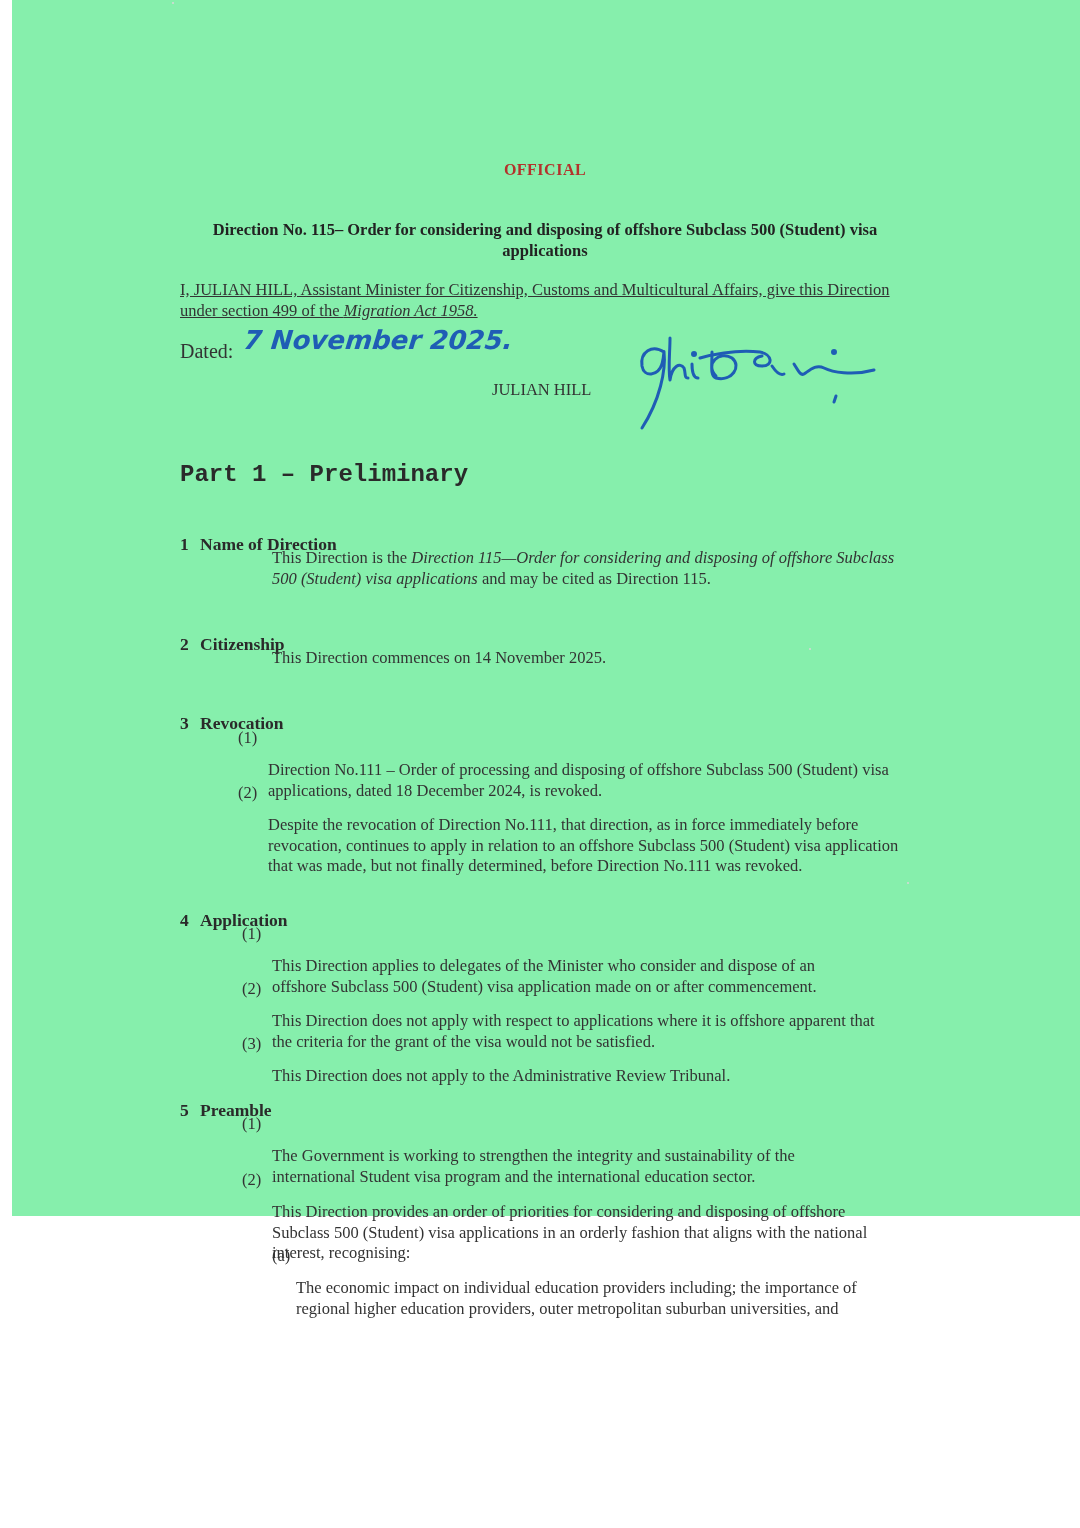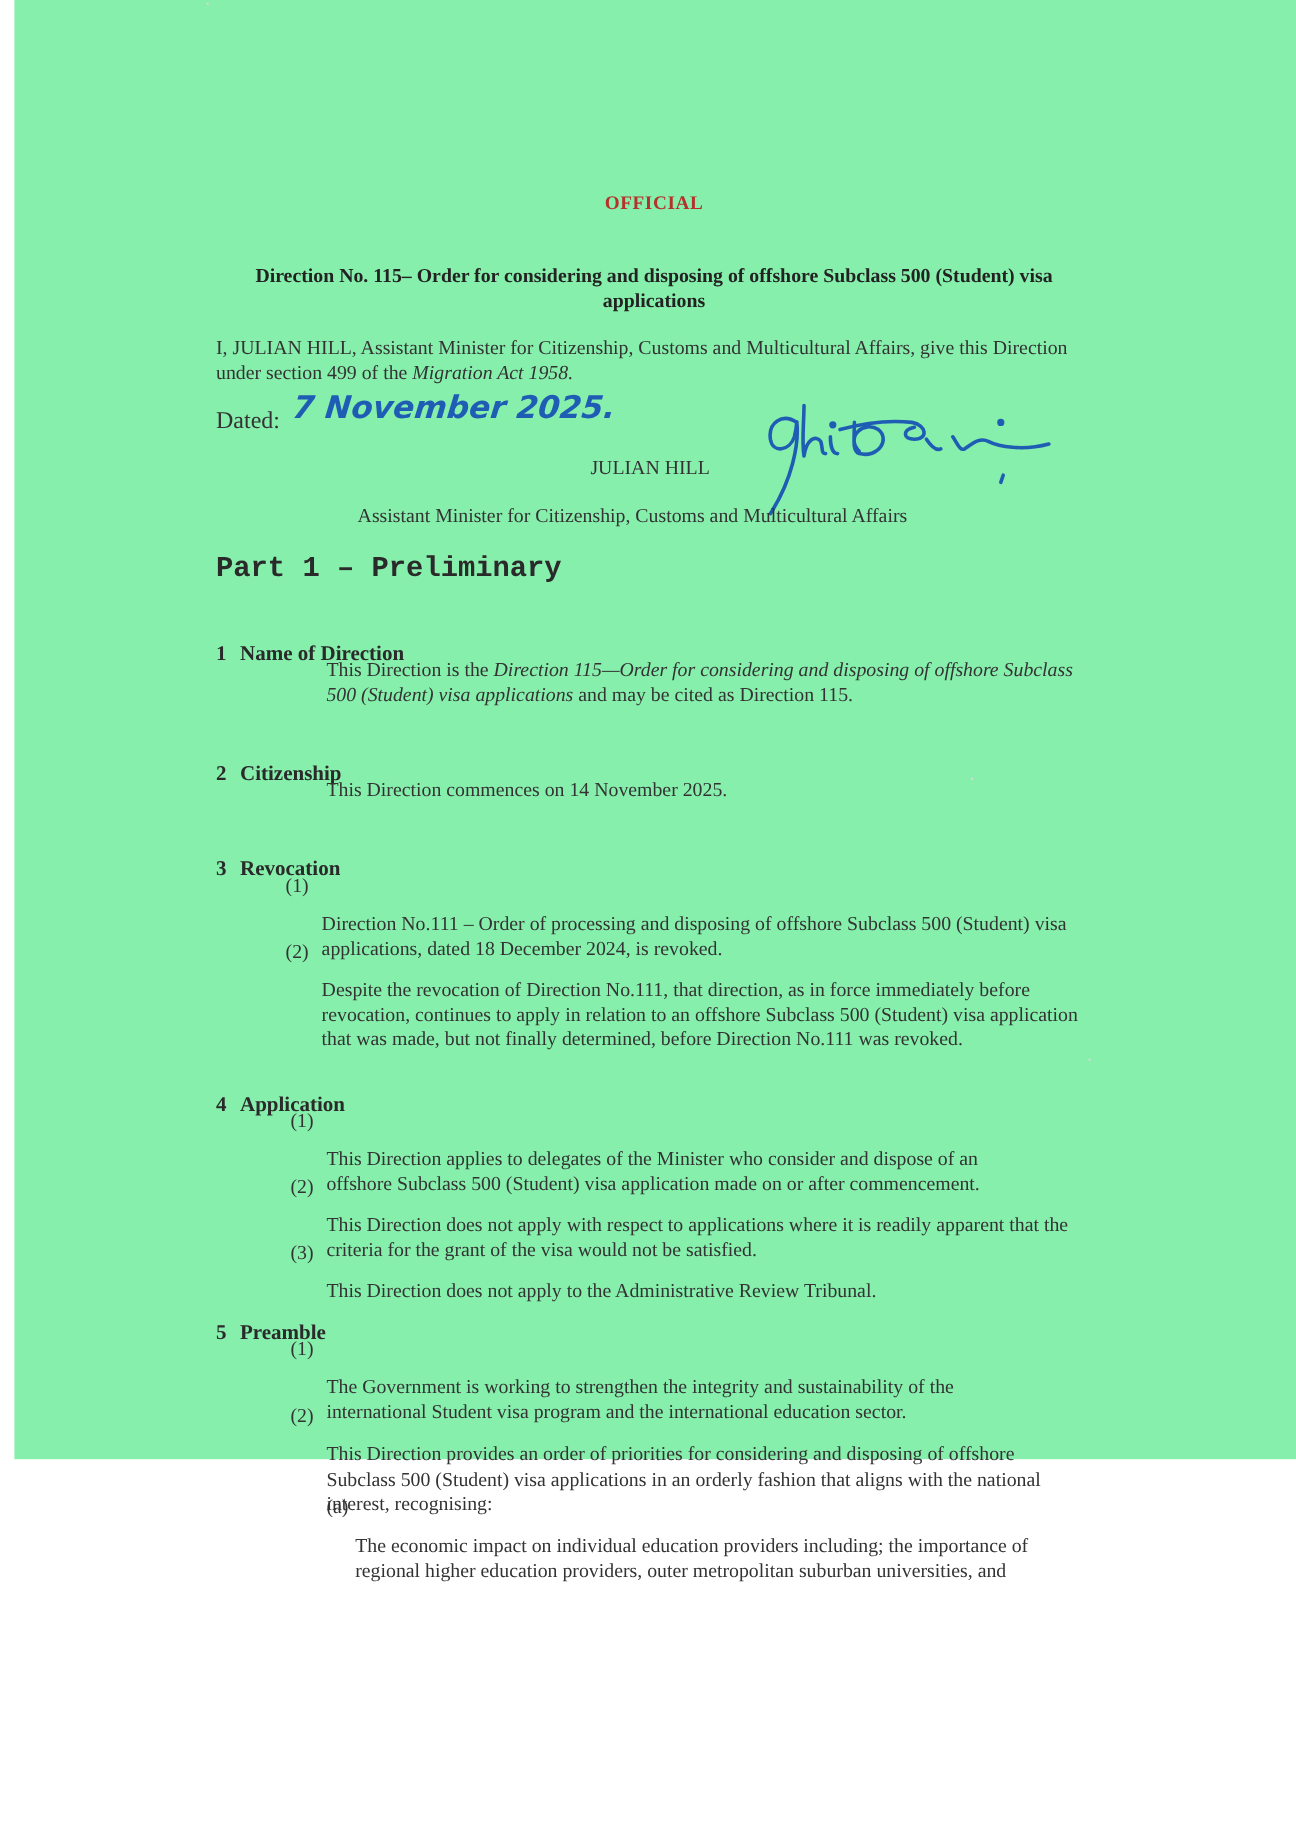--- a/index.html
+++ b/index.html
@@ -12,21 +12,21 @@
   .abs { position: absolute; }
   .classification {
     left: 0; width: 1066px; top: 161px; text-align: center;
     color: #b3322c; font-weight: bold; font-size: 16px; letter-spacing: 0.5px;
   }
   .doc-title {
     left: 168px; width: 730px; top: 219px; text-align: center;
     font-weight: bold; font-size: 16.5px; line-height: 21px; color: #222;
   }
   .body-text { font-size: 16.5px; line-height: 20.5px; color: #333; }
-  .intro { left: 168px; top: 280px; width: 740px; }
+  .intro { left: 168px; top: 280px; width: 740px; text-decoration: underline; }
   .dated-label { left: 168px; top: 340px; font-size: 20px; color: #333; text-align: center; }
   .handwriting {
     left: 232px; top: 325px; font-family: "DejaVu Sans", sans-serif;
     font-style: italic; font-weight: bold; font-size: 26px; color: #1f5db5;
     transform: skewX(-6deg);
   }
   .signature { left: 600px; top: 330px; width: 300px; height: 110px; }
   .signer-name { left: 480px; top: 380px; font-size: 16.5px; color: #333; }
   .signer-title { left: 286px; top: 420px; font-size: 16.5px; color: #333; }
   .part-heading {
@@ -62,21 +62,20 @@
     <circle cx="82" cy="24" r="1.5" fill="#1f5db5"></circle>
     <path d="M100 22 C100 36 98 46 104 48 C120 52 130 36 120 28 C108 20 92 34 104 46"></path>
     <path d="M88 28 C110 22 130 20 148 22 C160 24 162 36 150 36 C140 36 140 28 150 26"></path>
     <path d="M160 36 C164 42 168 46 172 44"></path>
     <path d="M182 34 C186 40 188 46 192 44 C198 40 204 34 212 38 C220 42 240 46 262 40"></path>
     <circle cx="222" cy="22" r="1.5" fill="#1f5db5"></circle>
     <path d="M224 66 L222 72"></path>
   </svg>
 
   <div class="abs signer-name">JULIAN HILL</div>
-  <div class="abs signer-title">Assistant Minister for Citizenship, Customs and Multicultural Affairs</div>
 
   <div class="abs part-heading">Part 1 – Preliminary</div>
 
   <div class="abs section-heading" style="top:511px">
     <span class="num">1</span><span>Name of Direction</span>
   </div>
   <div class="abs body-text para" style="top:548px"><span>This Direction is the </span><i>Direction 115—Order for considering and disposing of offshore Subclass 500 (Student) visa applications</i><span> and may be cited as Direction 115.</span></div>
 
   <div class="abs section-heading" style="top:611px">
     <span class="num">2</span><span>Citizenship</span>
@@ -97,21 +96,21 @@
 
   <div class="abs section-heading" style="top:887px">
     <span class="num">4</span><span>Application</span>
   </div>
   <div class="item" style="left:230px; top:924px; width:628px; padding-left:30px; box-sizing:border-box;">
     <span class="label">(1)</span>
     <span class="text">This Direction applies to delegates of the Minister who consider and dispose of an offshore Subclass 500 (Student) visa application made on or after commencement.</span>
   </div>
   <div class="item" style="left:230px; top:979px; width:650px; padding-left:30px; box-sizing:border-box;">
     <span class="label">(2)</span>
-    <span class="text">This Direction does not apply with respect to applications where it is readily apparent that the criteria for the grant of the visa would not be satisfied.</span>
+    <span class="text">This Direction does not apply with respect to applications where it is offshore apparent that the criteria for the grant of the visa would not be satisfied.</span>
   </div>
   <div class="item" style="left:230px; top:1034px; width:650px; padding-left:30px; box-sizing:border-box;">
     <span class="label">(3)</span>
     <span class="text">This Direction does not apply to the Administrative Review Tribunal.</span>
   </div>
 
   <div class="abs section-heading" style="top:1077px">
     <span class="num">5</span><span>Preamble</span>
   </div>
   <div class="item" style="left:230px; top:1114px; width:618px; padding-left:30px; box-sizing:border-box;">

